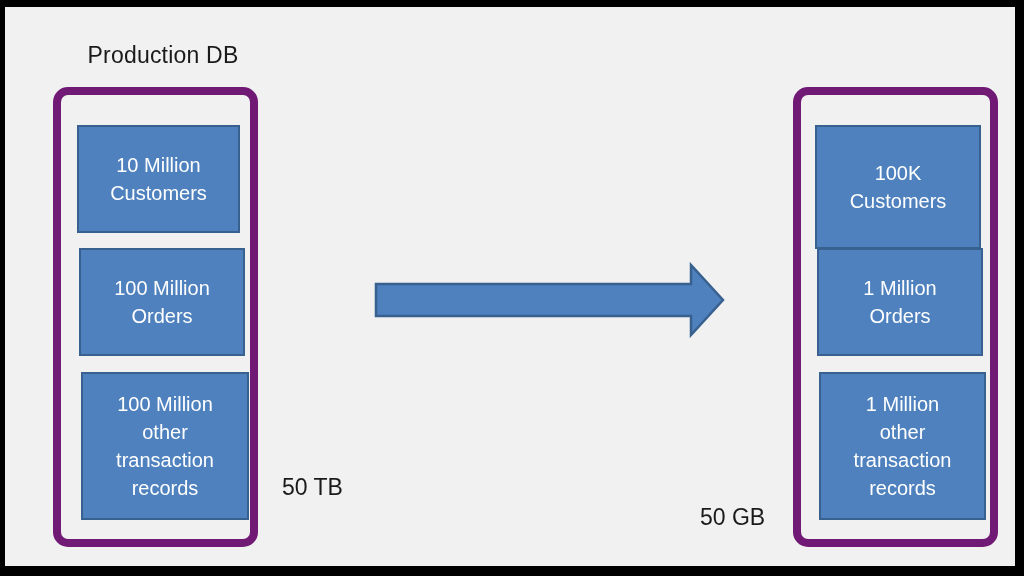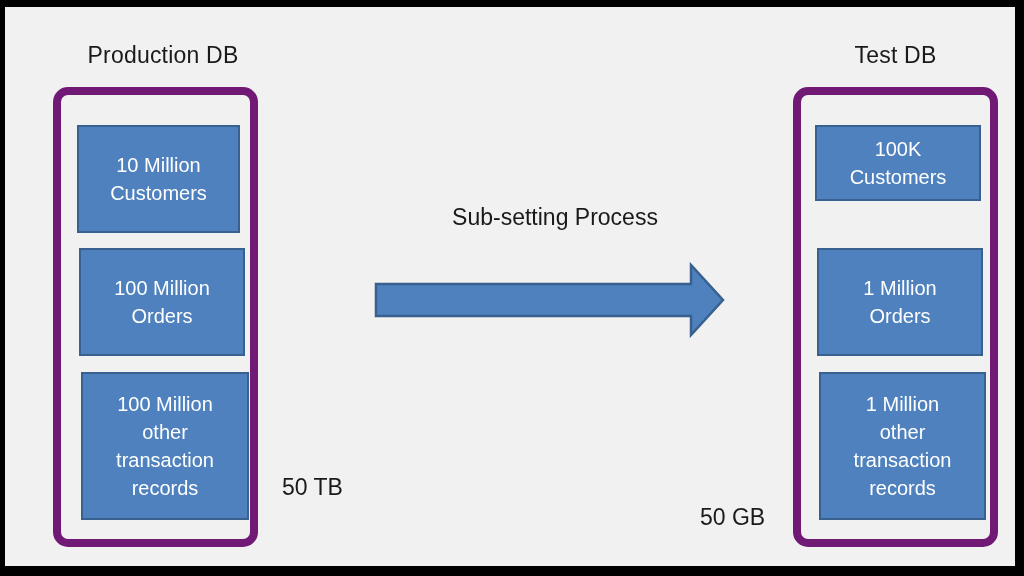--- a/index.html
+++ b/index.html
@@ -93,21 +93,21 @@
     white-space: pre-line;
     padding: 2px 4px;
   }
 
   
   #prod-box-0 { left: 16px;  top: 30px;  width: 163px; height: 108px; }
   #prod-box-1 { left: 18px;  top: 153px; width: 166px; height: 108px; }
   #prod-box-2 { left: 20px;  top: 277px; width: 168px; height: 148px; }
 
   
-  #test-box-0 { left: 14px;  top: 30px;  width: 166px; height: 76px; }
+  #test-box-0 { left: 14px;  top: 30px;  width: 166px; height: 124px; }
   #test-box-1 { left: 16px;  top: 153px; width: 166px; height: 108px; }
   #test-box-2 { left: 18px;  top: 277px; width: 167px; height: 148px; }
 
   
   .size-caption {
     position: absolute;
     font-size: 23px;
     line-height: 28px;
     color: #1a1a1a;
     white-space: nowrap;
@@ -155,28 +155,26 @@
 
         <div class="db-box" id="prod-box-2">100 Million
 other
 transaction
 records</div>
       </div>
     </div>
 
     <div class="size-caption" id="size-caption-production">50 TB</div>
 
-    <div id="process-label">Sub-setting Process</div>
 
     <svg id="process-arrow" viewBox="0 0 356 76">
       <polygon points="5,22 320,22 320,3 352,38 320,73 320,54 5,54" fill="#4E81BD" stroke="#39618F" stroke-width="2.5" stroke-linejoin="miter"></polygon>
     </svg>
 
     <div class="db-group" id="db-group-test">
-      <div class="db-title">Test DB</div>
 
       <div class="db-container" id="db-container-test">
 
         <div class="db-box" id="test-box-0">100K
 Customers</div>
 
         <div class="db-box" id="test-box-1">1 Million
 Orders</div>
 
         <div class="db-box" id="test-box-2">1 Million

